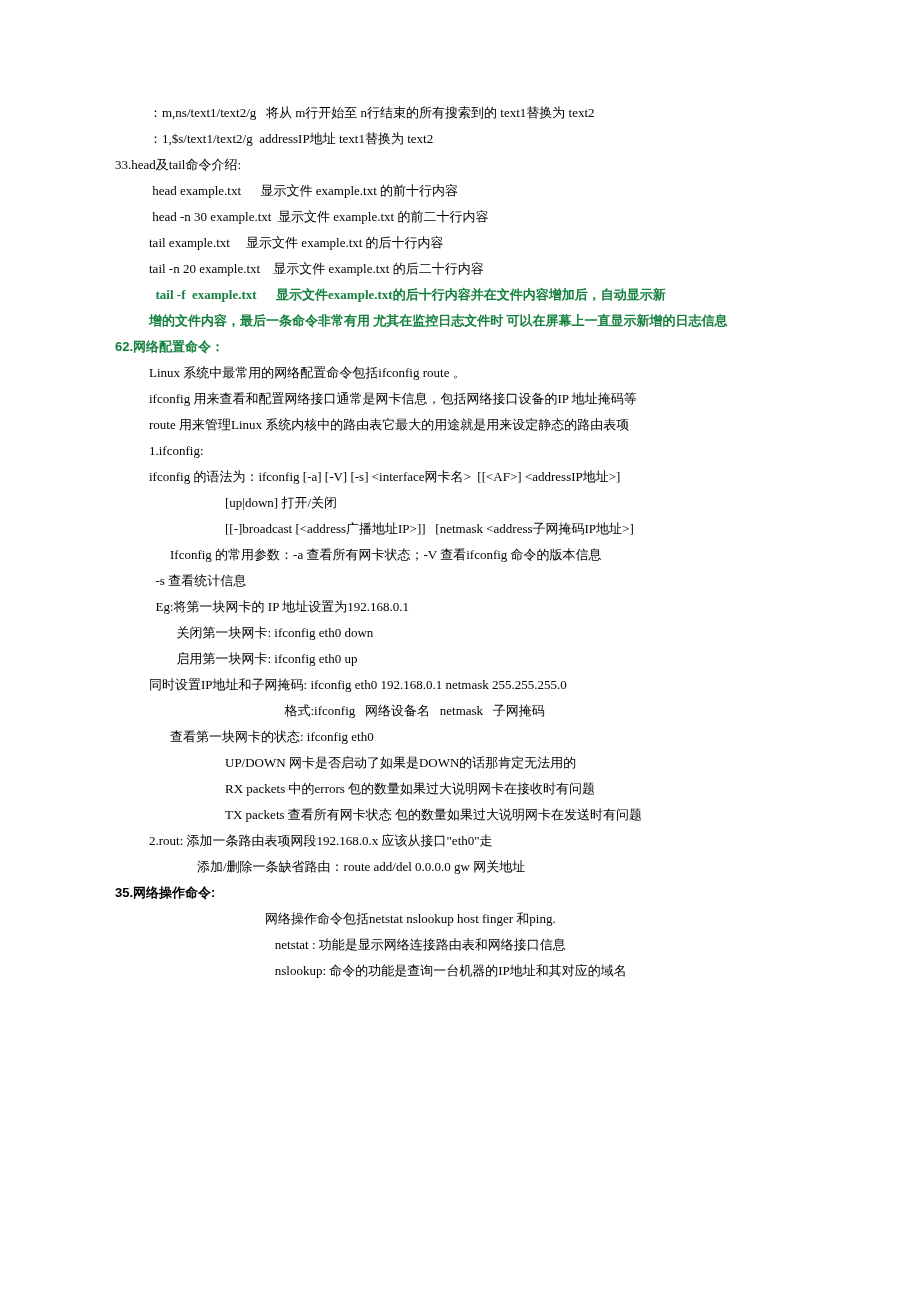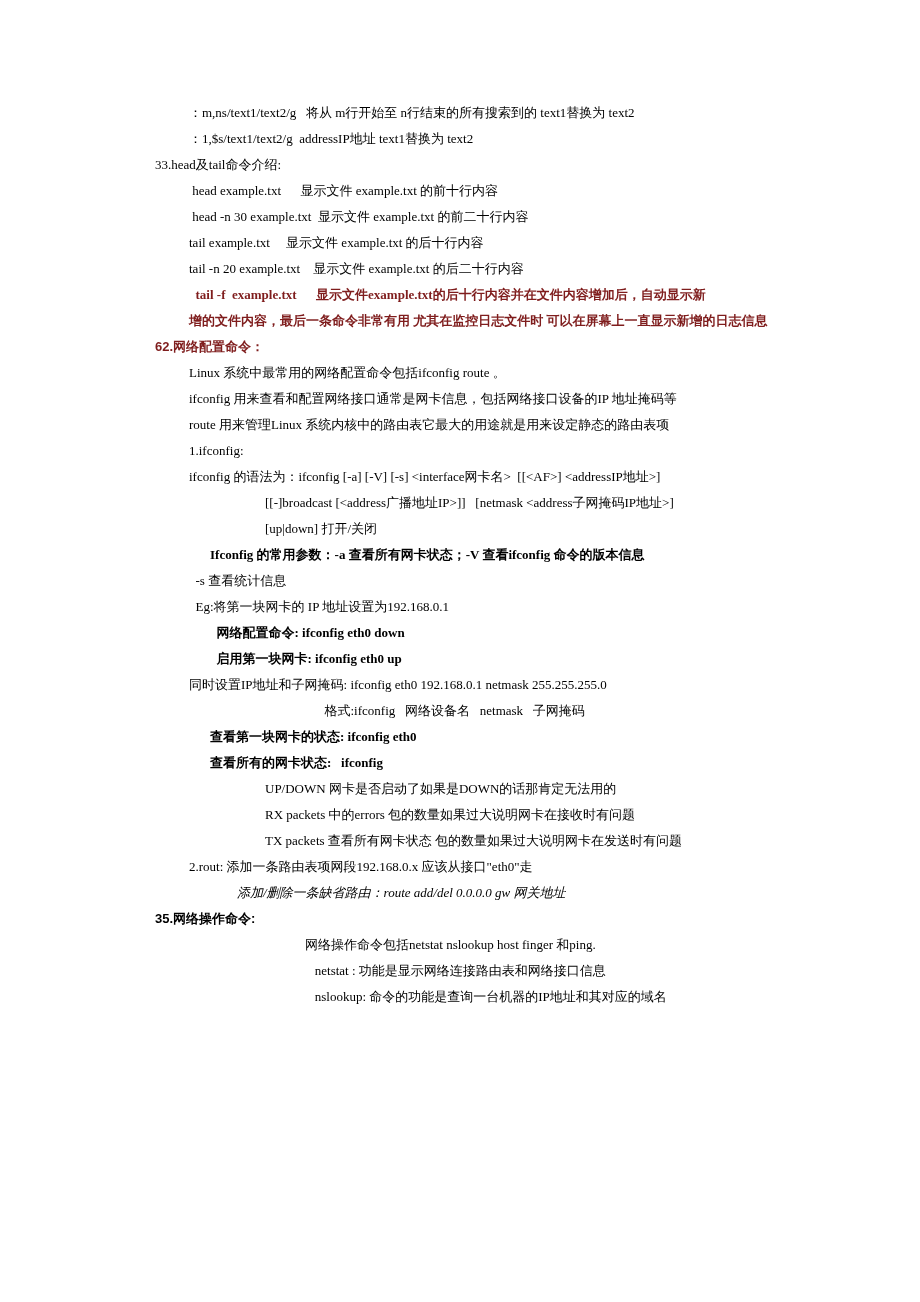--- a/index.html
+++ b/index.html
@@ -7,29 +7,28 @@
     padding: 0;
     background: #ffffff;
     font-family: "SimSun", "宋体", serif;
     width: 920px;
   }
   .page {
     padding: 100px 115px 100px 115px;
     font-size: 13px;
     line-height: 2.0;
     color: #000;
-    margin-left: 40px;
   }
   .line { white-space: pre-wrap; }
   .indent1 { padding-left: 34px; }
-  .indent2 { padding-left: 55px; font-weight: bold; }
-  .indent3 { padding-left: 82px; font-style: italic; }
+  .indent2 { padding-left: 55px; }
+  .indent3 { padding-left: 82px; }
   .indent4 { padding-left: 110px; }
   .indent5 { padding-left: 150px; }
-  .red { color: #7f1d1d; }
+  .red { color: #15803d; }
   .bold { font-weight: bold; }
   .sans { font-family: "Microsoft YaHei","Arial",sans-serif; }
 </style>
 </head>
 <body>
 
 <div class="page" id="page">
     <div class="line indent1">：m,ns/text1/text2/g   将从 m行开始至 n行结束的所有搜索到的 text1替换为 text2</div>
     <div class="line indent1">：1,$s/text1/text2/g  addressIP地址 text1替换为 text2</div>
     <div class="line ">33.head及tail命令介绍:</div>
@@ -38,31 +37,30 @@
     <div class="line indent1">tail example.txt     显示文件 example.txt 的后十行内容</div>
     <div class="line indent1">tail -n 20 example.txt    显示文件 example.txt 的后二十行内容</div>
     <div class="line indent1 red bold">  tail -f  example.txt      显示文件example.txt的后十行内容并在文件内容增加后，自动显示新</div>
     <div class="line indent1 red bold">增的文件内容，最后一条命令非常有用 尤其在监控日志文件时 可以在屏幕上一直显示新增的日志信息</div>
     <div class="line red bold sans">62.网络配置命令：</div>
     <div class="line indent1">Linux 系统中最常用的网络配置命令包括ifconfig route 。</div>
     <div class="line indent1">ifconfig 用来查看和配置网络接口通常是网卡信息，包括网络接口设备的IP 地址掩码等</div>
     <div class="line indent1">route 用来管理Linux 系统内核中的路由表它最大的用途就是用来设定静态的路由表项</div>
     <div class="line indent1">1.ifconfig:</div>
     <div class="line indent1">ifconfig 的语法为：ifconfig [-a] [-V] [-s] &lt;interface网卡名&gt;  [[&lt;AF&gt;] &lt;addressIP地址&gt;]</div>
+    <div class="line indent4">[up|down] 打开/关闭</div>
     <div class="line indent4">[[-]broadcast [&lt;address广播地址IP&gt;]]   [netmask &lt;address子网掩码IP地址&gt;]</div>
-    <div class="line indent4">[up|down] 打开/关闭</div>
     <div class="line indent2">Ifconfig 的常用参数：-a 查看所有网卡状态；-V 查看ifconfig 命令的版本信息</div>
     <div class="line indent1">  -s 查看统计信息</div>
     <div class="line indent1">  Eg:将第一块网卡的 IP 地址设置为192.168.0.1</div>
-    <div class="line indent2">  网络配置命令: ifconfig eth0 down</div>
+    <div class="line indent2">  关闭第一块网卡: ifconfig eth0 down</div>
     <div class="line indent2">  启用第一块网卡: ifconfig eth0 up</div>
     <div class="line indent1">同时设置IP地址和子网掩码: ifconfig eth0 192.168.0.1 netmask 255.255.255.0</div>
     <div class="line indent5">      格式:ifconfig   网络设备名   netmask   子网掩码</div>
     <div class="line indent2">查看第一块网卡的状态: ifconfig eth0</div>
-    <div class="line indent2">查看所有的网卡状态:   ifconfig</div>
     <div class="line indent4">UP/DOWN 网卡是否启动了如果是DOWN的话那肯定无法用的</div>
     <div class="line indent4">RX packets 中的errors 包的数量如果过大说明网卡在接收时有问题</div>
     <div class="line indent4">TX packets 查看所有网卡状态 包的数量如果过大说明网卡在发送时有问题</div>
     <div class="line indent1">2.rout: 添加一条路由表项网段192.168.0.x 应该从接口"eth0"走</div>
     <div class="line indent3">添加/删除一条缺省路由：route add/del 0.0.0.0 gw 网关地址</div>
     <div class="line bold sans">35.网络操作命令:</div>
     <div class="line indent5">网络操作命令包括netstat nslookup host finger 和ping.</div>
     <div class="line indent5">   netstat : 功能是显示网络连接路由表和网络接口信息</div>
     <div class="line indent5">   nslookup: 命令的功能是查询一台机器的IP地址和其对应的域名</div>
   </div>

